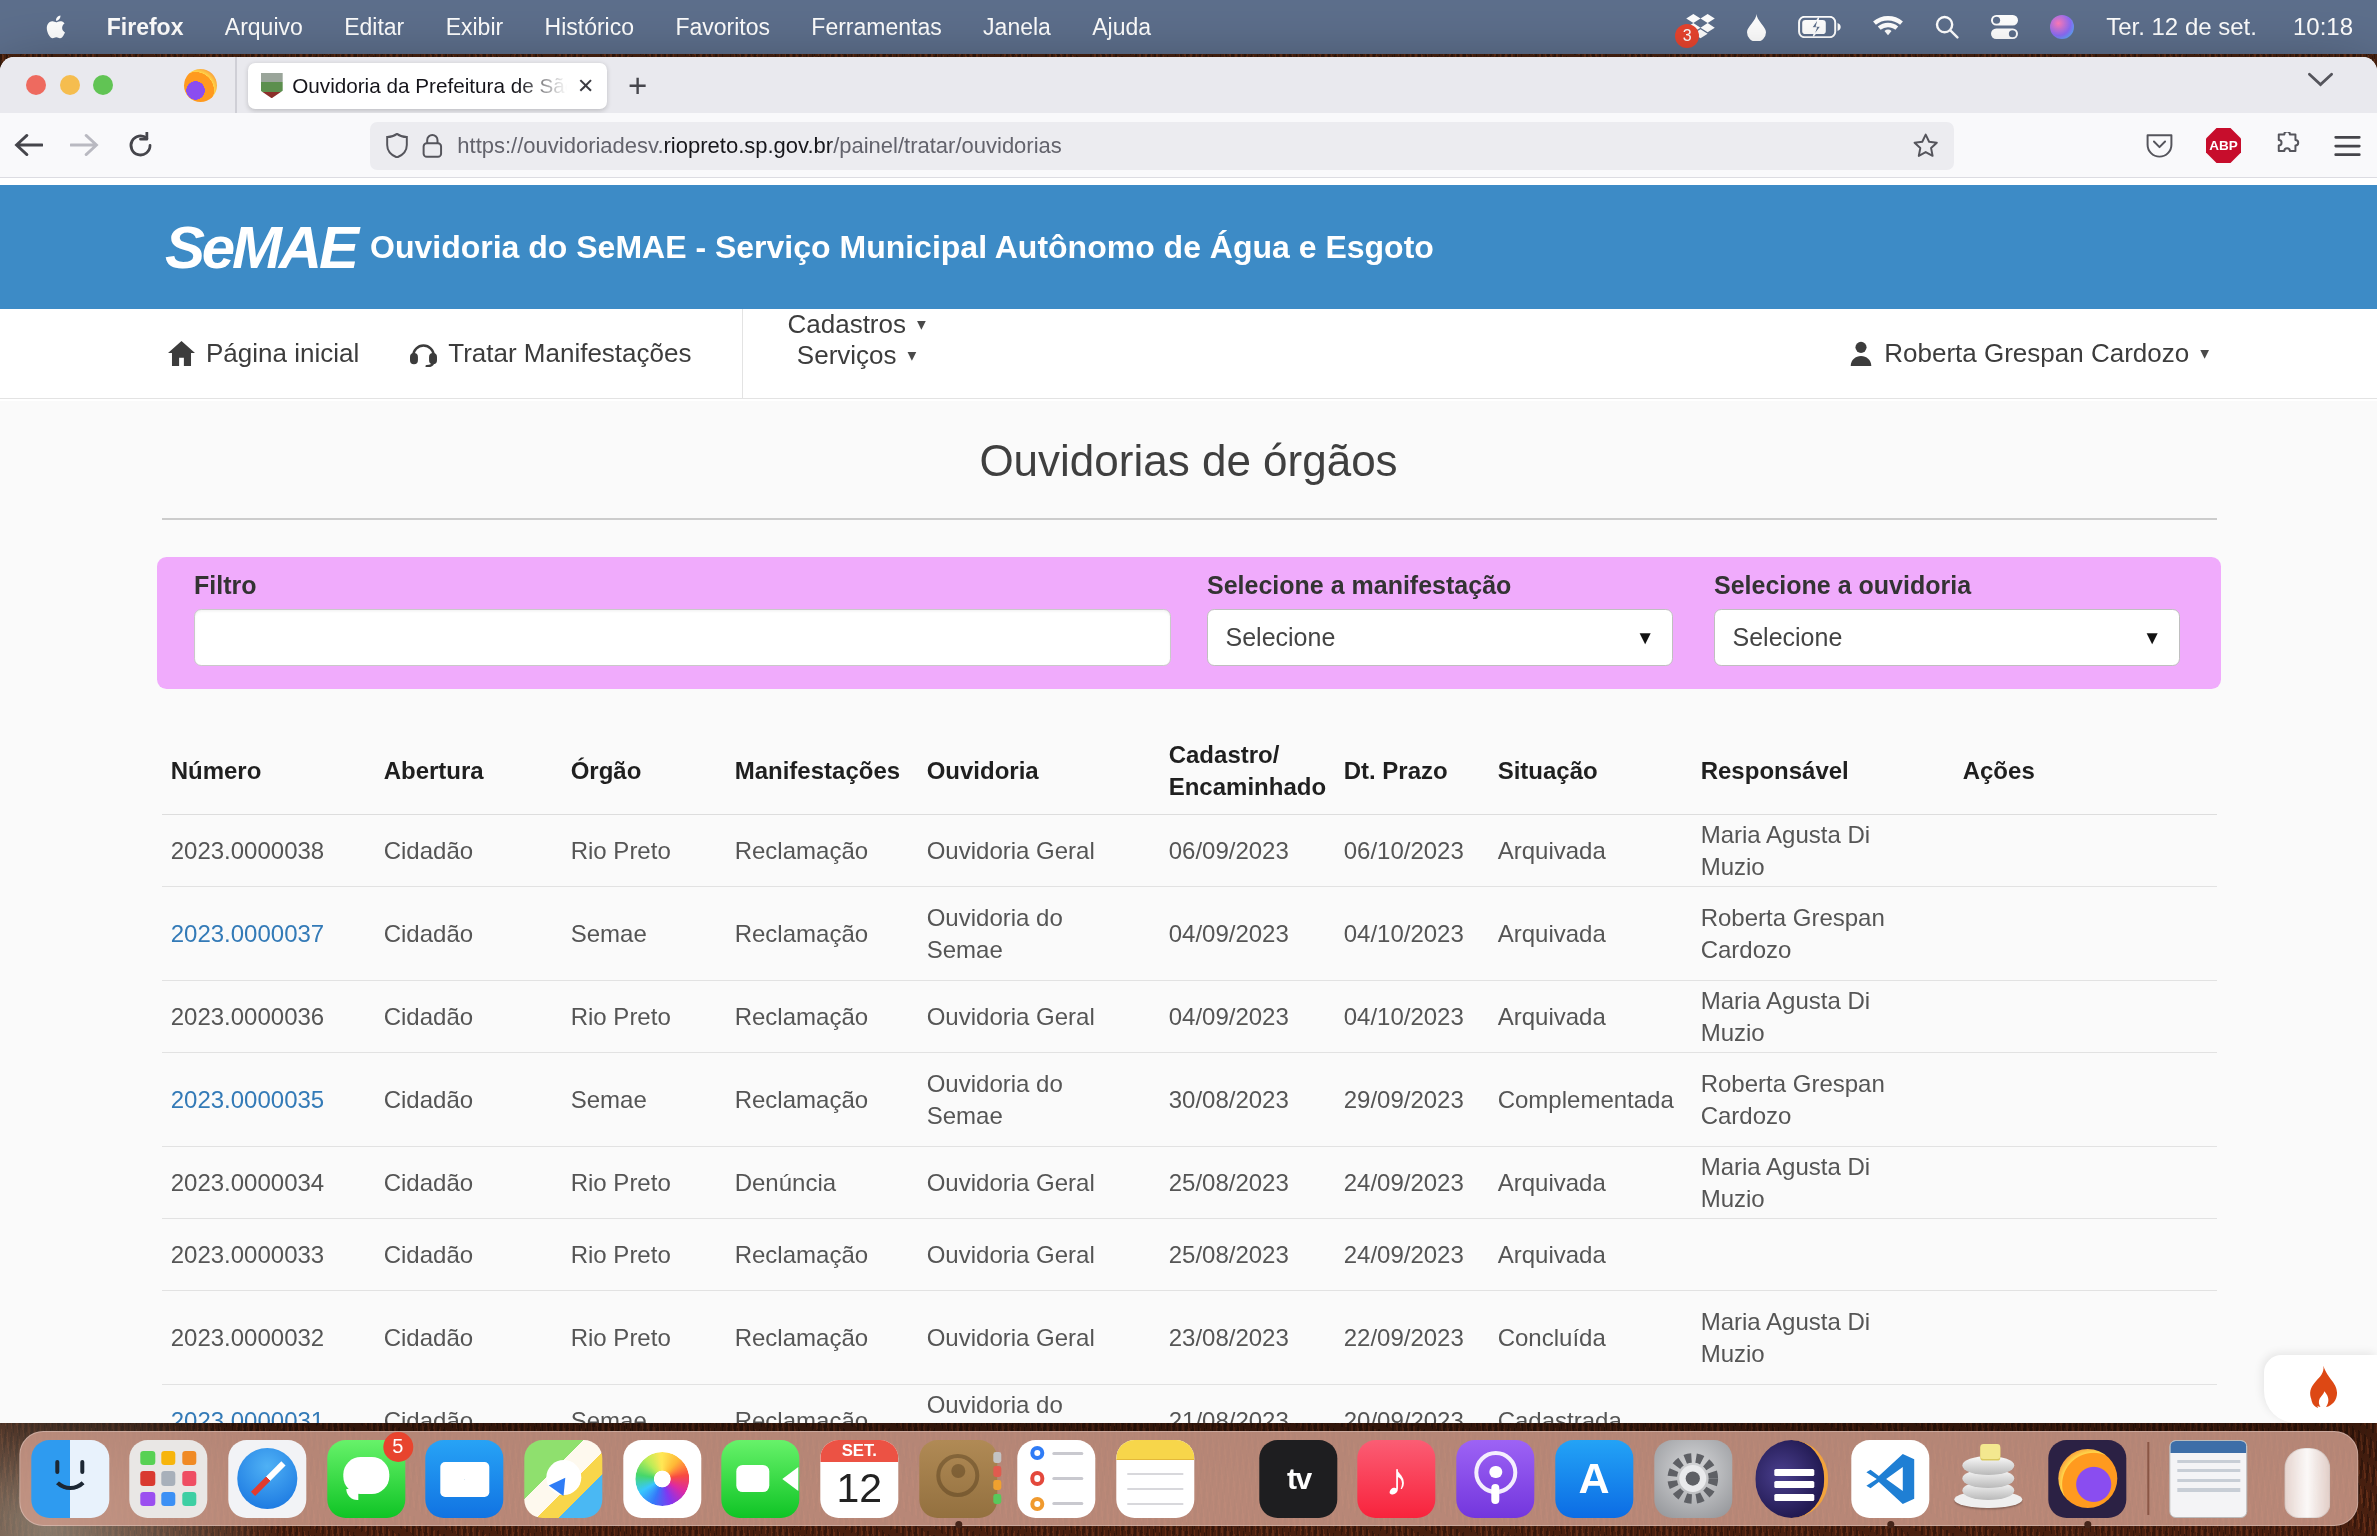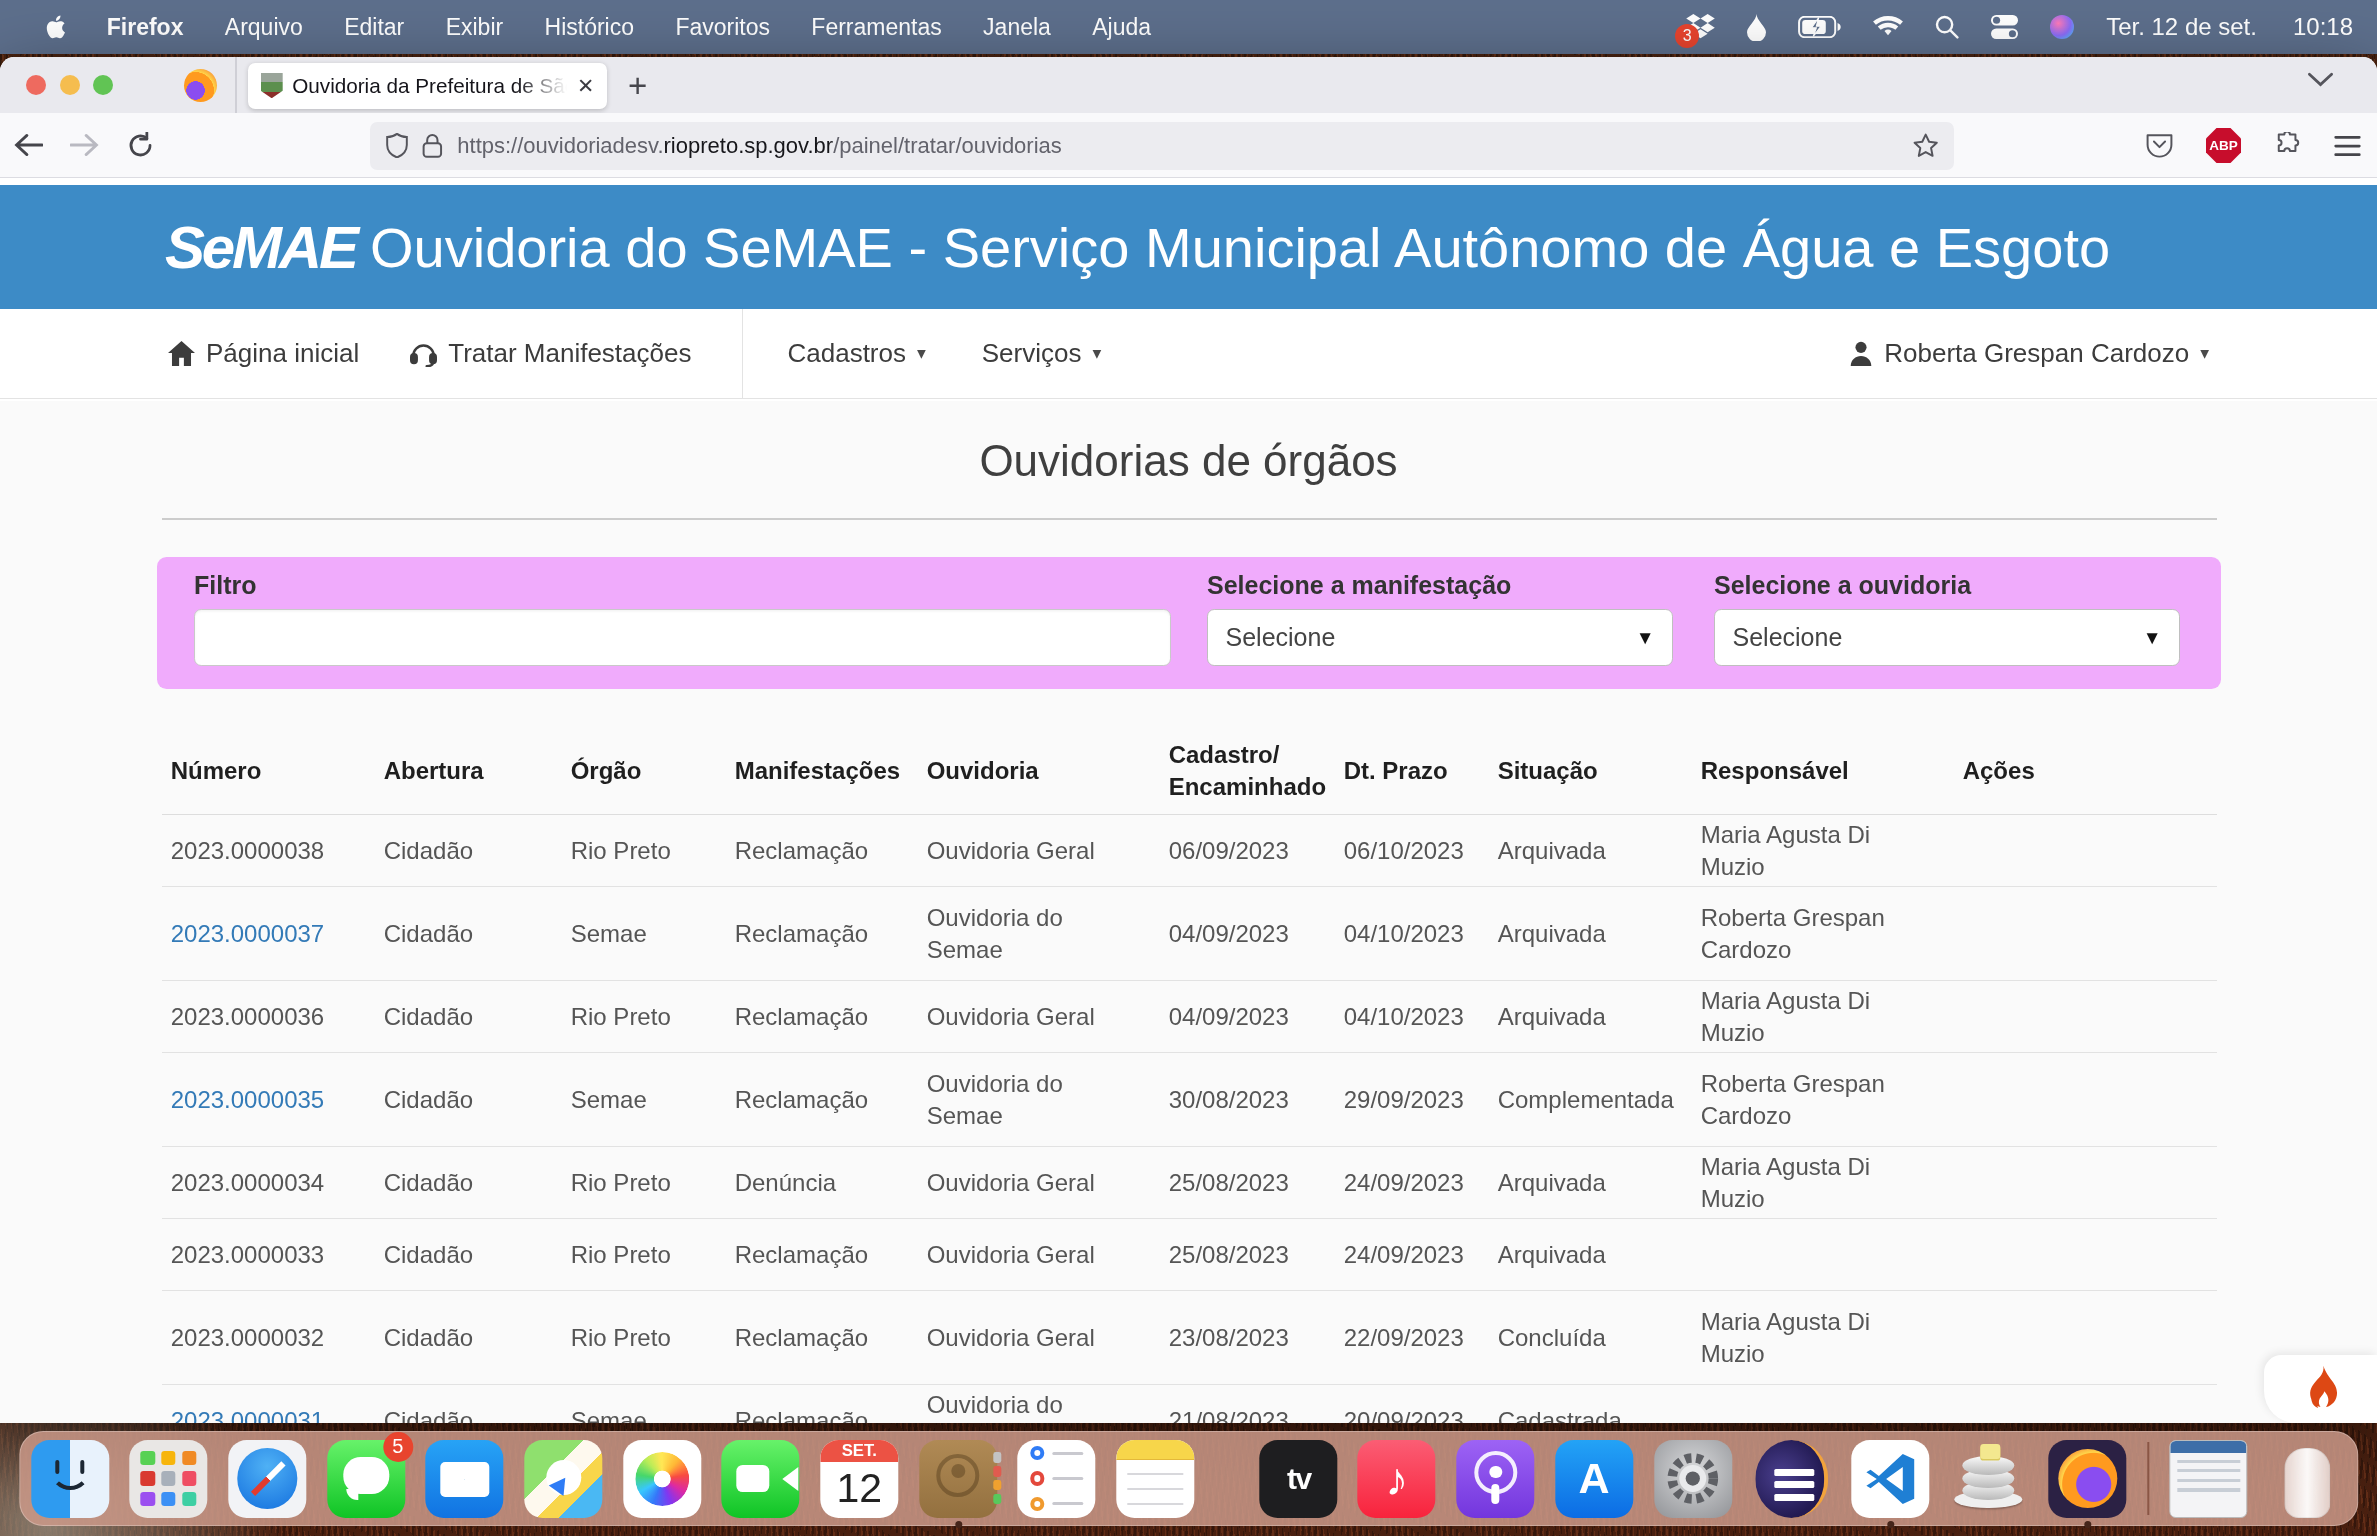--- a/index.html
+++ b/index.html
@@ -54,26 +54,26 @@
   .tb-right { position:absolute; right:16px; top:0; height:65px; display:flex; align-items:center; gap:33px; }
   .abp { width:35px; height:35px; background:#c70d2c; color:#fff; font-weight:bold; font-size:13.5px;
     display:flex; align-items:center; justify-content:center;
     clip-path:polygon(30% 0,70% 0,100% 30%,100% 70%,70% 100%,30% 100%,0 70%,0 30%); }
 
   
   .content { position:absolute; top:122px; left:0; right:0; bottom:0; background:#fff; overflow:hidden; }
   .siteheader { position:absolute; top:6.4px; left:0; right:0; height:124px; background:#3d8bc6;
     display:flex; align-items:center; padding-left:165px; color:#fff; }
   .logo { font-size:60px; font-weight:bold; font-style:italic; letter-spacing:-3.2px; margin-right:14.3px; }
-  .siteheader h1 { font-size:56px; font-weight:normal;text-align:center; }
+  .siteheader h1 { font-size:32px; font-weight:bold;text-align:center; }
 
   .sitenav { position:absolute; top:130px; left:0; right:0; height:90px; background:#fff;
     border-bottom:1.6px solid #e3e3e3; display:flex; align-items:center; padding:0 168px; color:#3c3c3c; font-size:26px; }
   .nav-item { display:flex; align-items:center; gap:11px; margin-right:51px; }
-  .nav-group { display:flex; align-items:center; height:90px; border-left:1.6px solid #e3e3e3; padding-left:44px; }
+  .nav-group { display:flex; align-items:center; height:90px; border-left:1.6px solid #e3e3e3; padding-left:44px;flex-direction:column; }
   .nav-dd { display:flex; align-items:center; gap:11px; margin-right:56px; }
   .caret { font-size:17.5px; color:#4a4a4a; }
   .nav-user { margin-left:auto; display:flex; align-items:center; gap:11px; }
 
   .pagebody { position:absolute; top:222px; left:0; right:0; bottom:0; background:#fafafa; }
   .pagetitle { position:absolute; top:35px; left:0; right:0; text-align:center; font-size:44px; color:#3f3f3f; }
   .hr { position:absolute; top:117px; left:162px; width:2055px; height:2.4px; background:#cccccc; }
 
   .filtercard { position:absolute; top:156px; left:157px; width:2064px; height:132px; background:#f0abfc; border-radius:9.5px; }
   .flabel { position:absolute; top:14.3px; font-size:25px; font-weight:bold; color:#333; }

